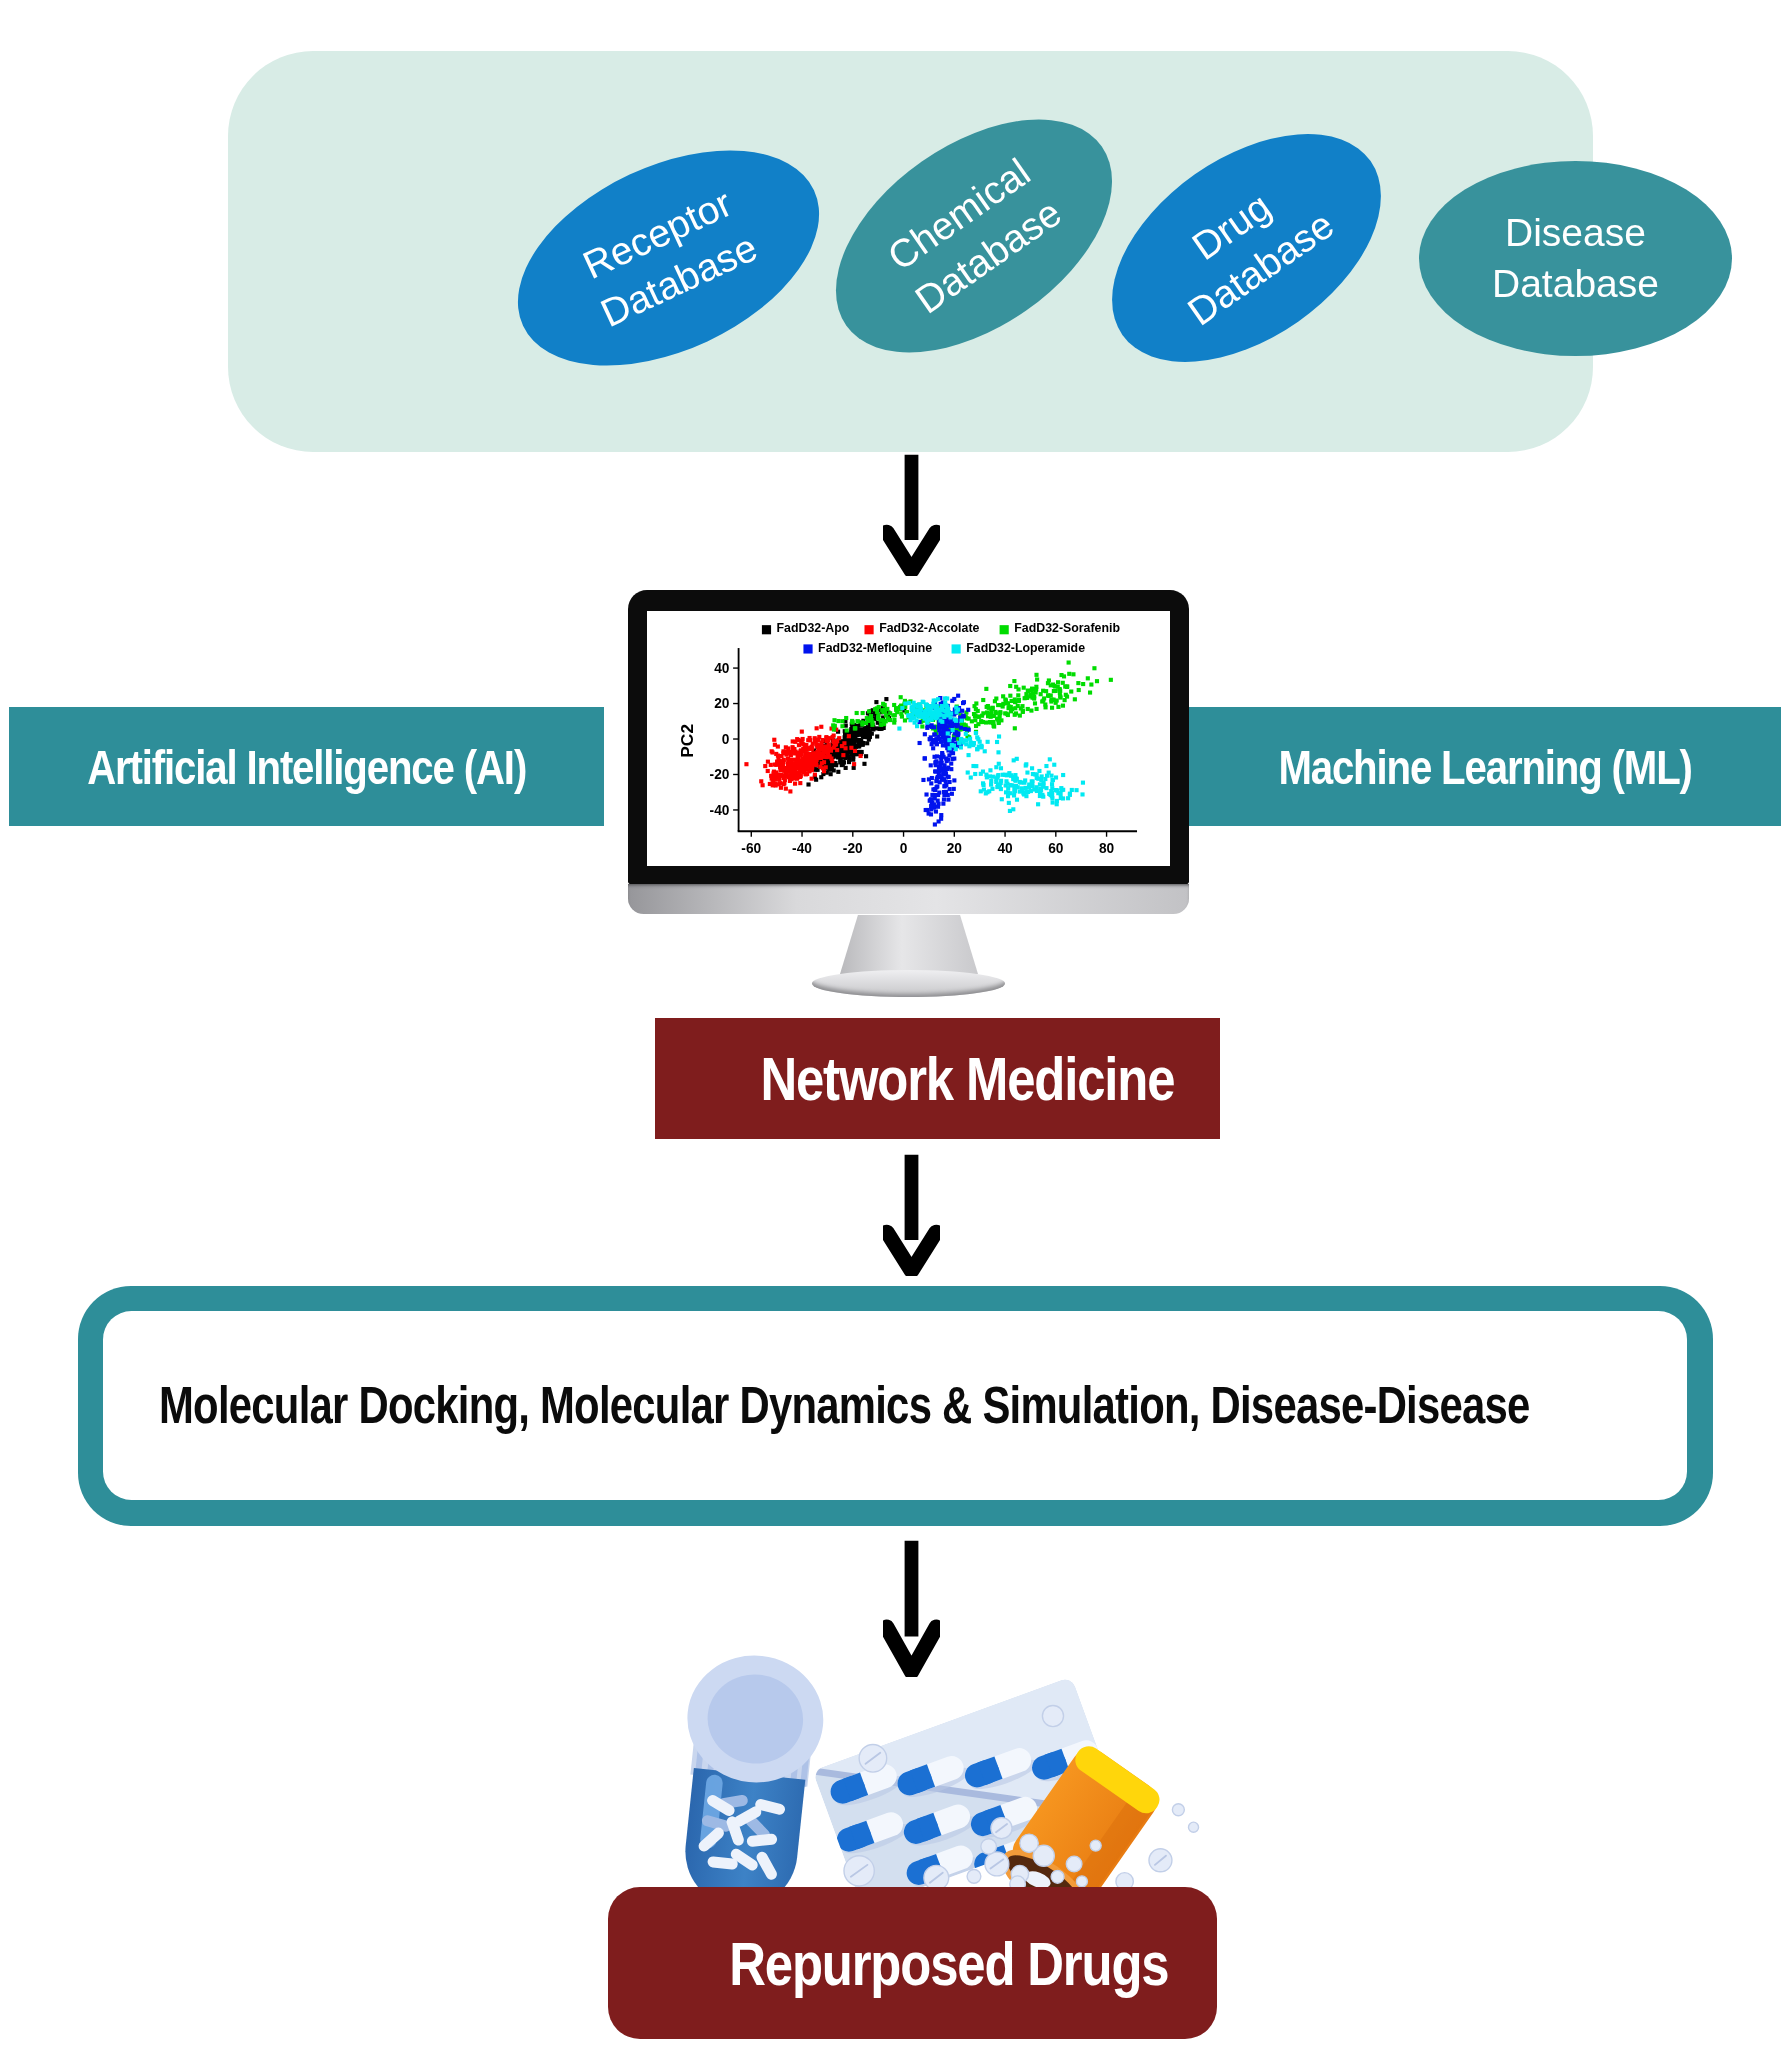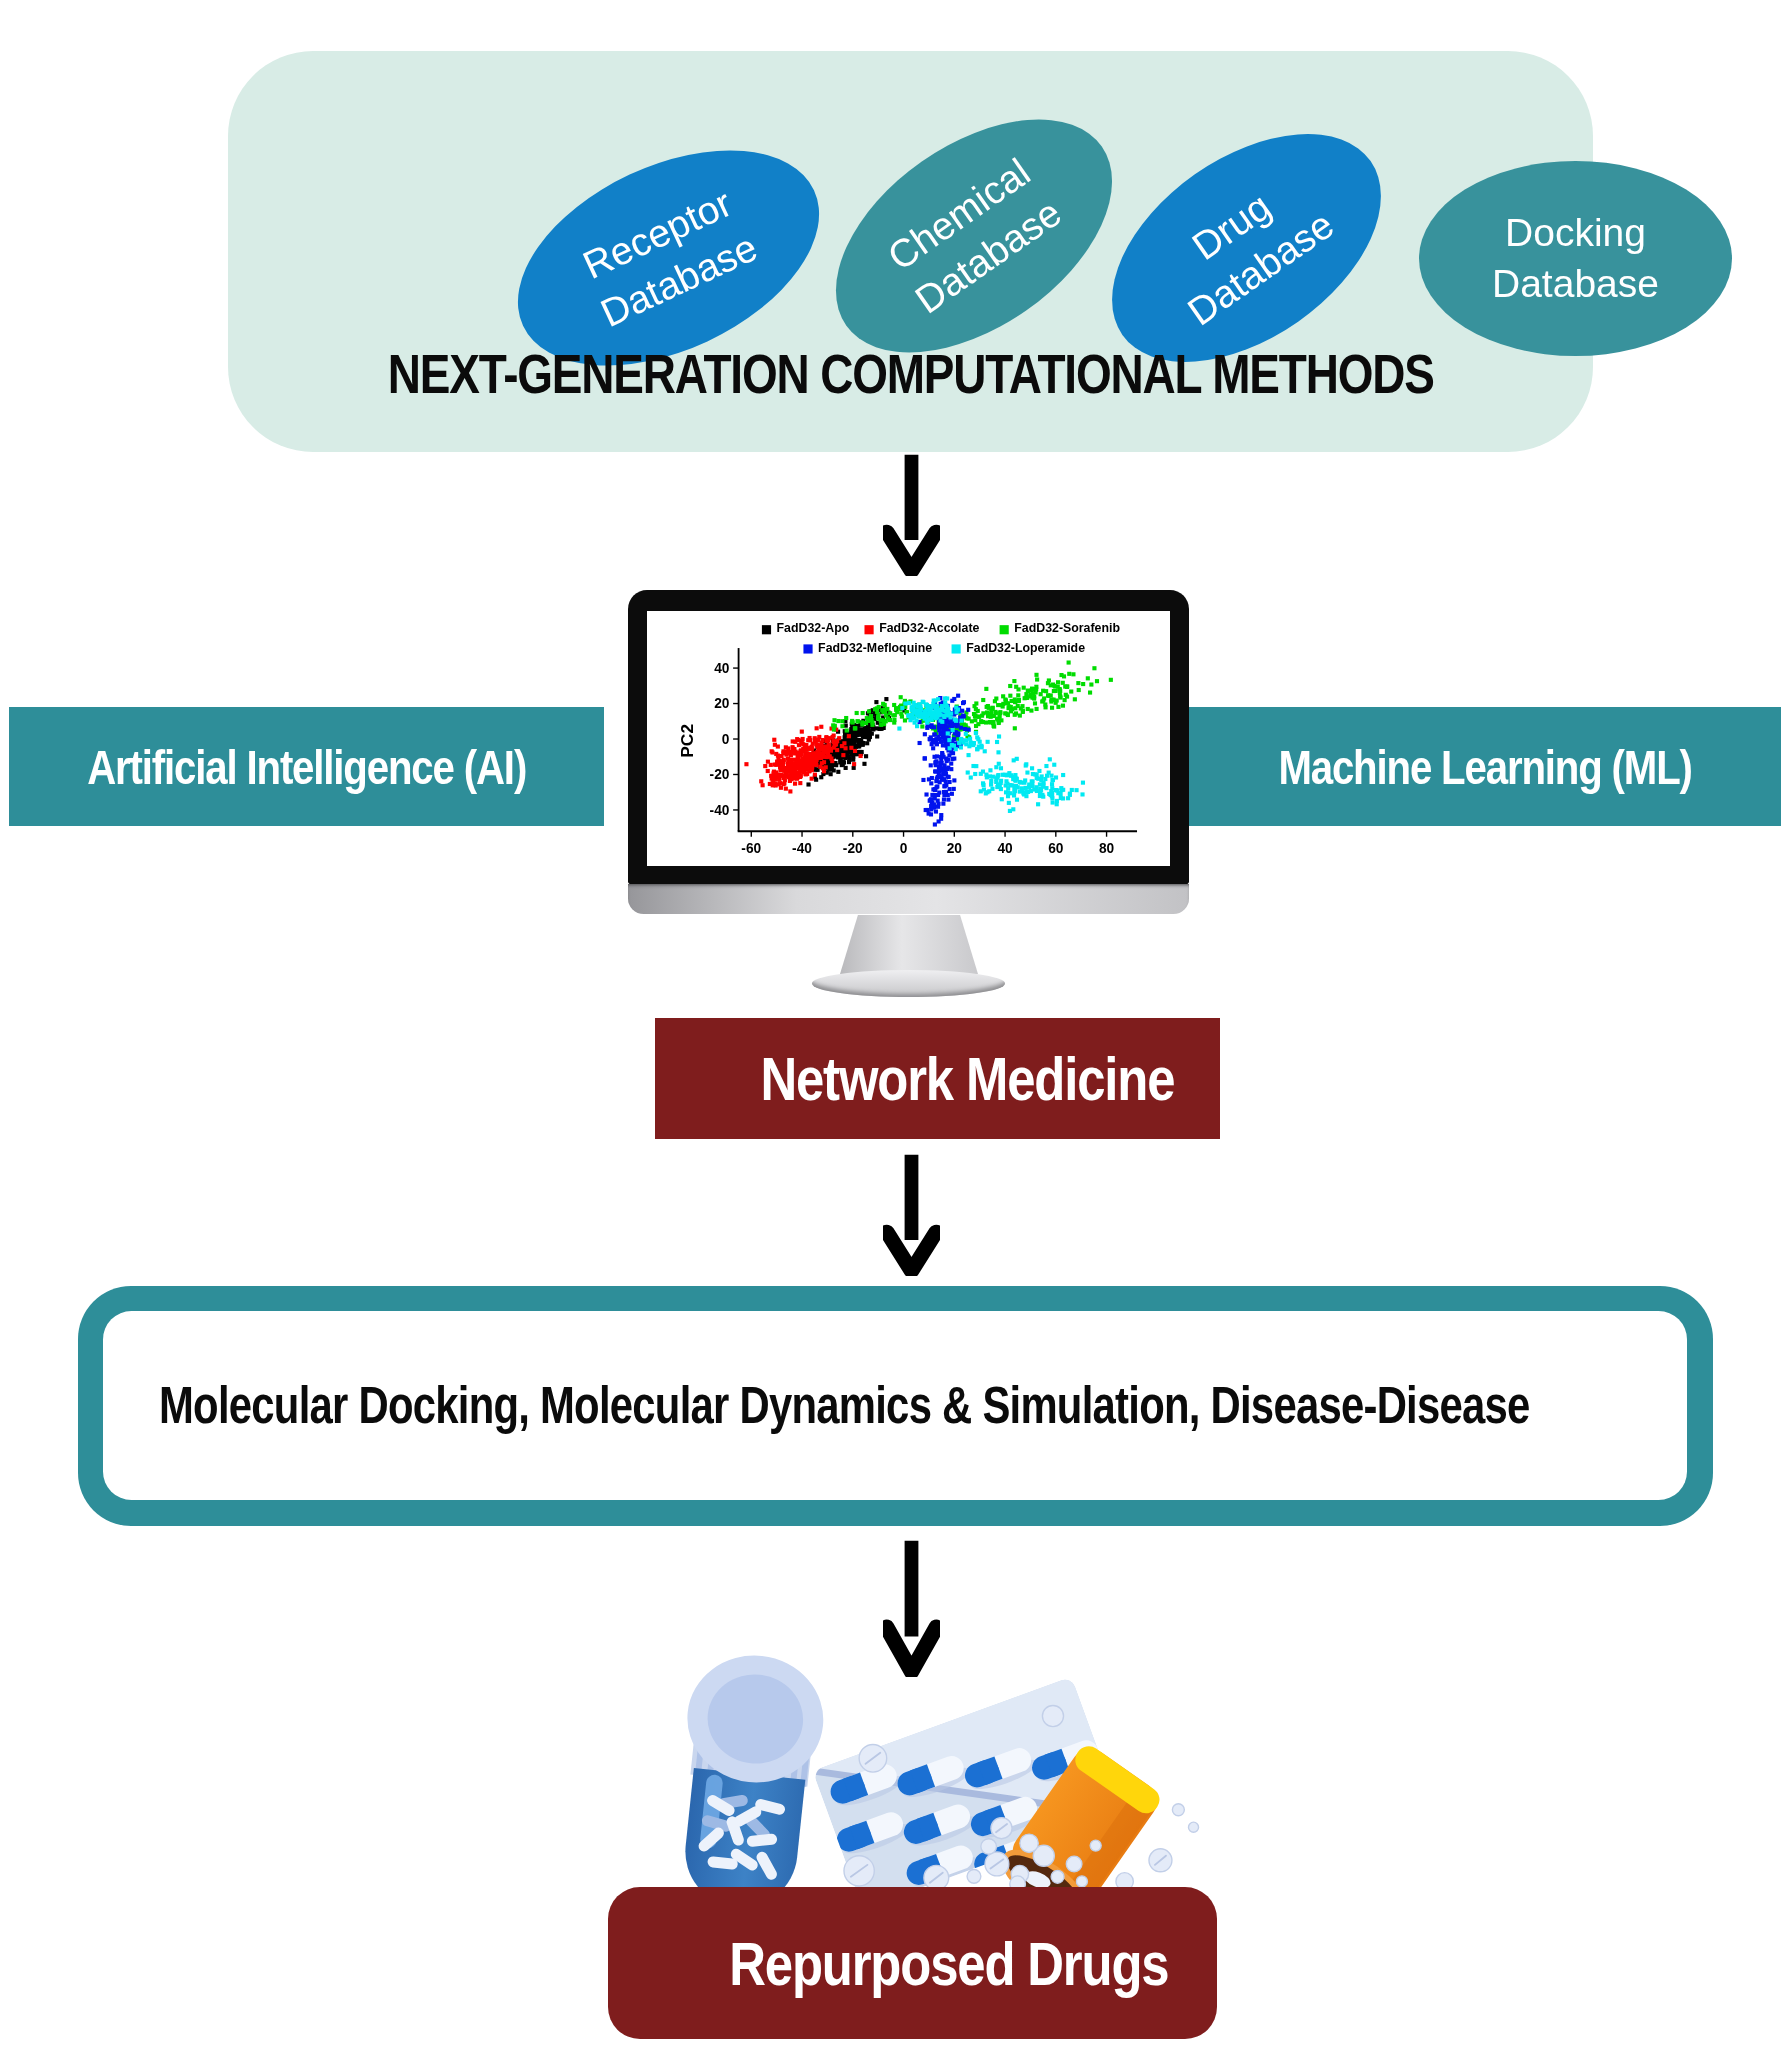--- a/index.html
+++ b/index.html
@@ -69,28 +69,25 @@
       </div>
     </div>
     <div class="ellipse e3" style="background:#1180c8">
       <div class="elabel">
         <div>Drug</div>
           <div>Database</div>
       </div>
     </div>
     <div class="ellipse e4" style="background:#38929c">
       <div class="elabel">
-        <div>Docking</div>
+        <div>Disease</div>
           <div>Database</div>
       </div>
     </div>
   </section>
-  <div class="abs page-title">
-    <span class="cx">NEXT-GENERATION COMPUTATIONAL METHODS</span>
-  </div>
 
   <svg class="arrow" style="left:883px;top:453px;width:57px;height:123px" viewBox="0 0 124 300" preserveAspectRatio="none">
     <path d="M62 4 V212" stroke="#000" stroke-width="30" fill="none"></path>
     <path d="M8 192 L62 288 L116 192" fill="none" stroke="#000" stroke-width="34" stroke-linecap="round" stroke-linejoin="round"></path>
   </svg>
 
   <div class="banner banner-left">
     <span class="cx">Artificial Intelligence (AI)</span>
   </div>
   <div class="banner banner-right">

